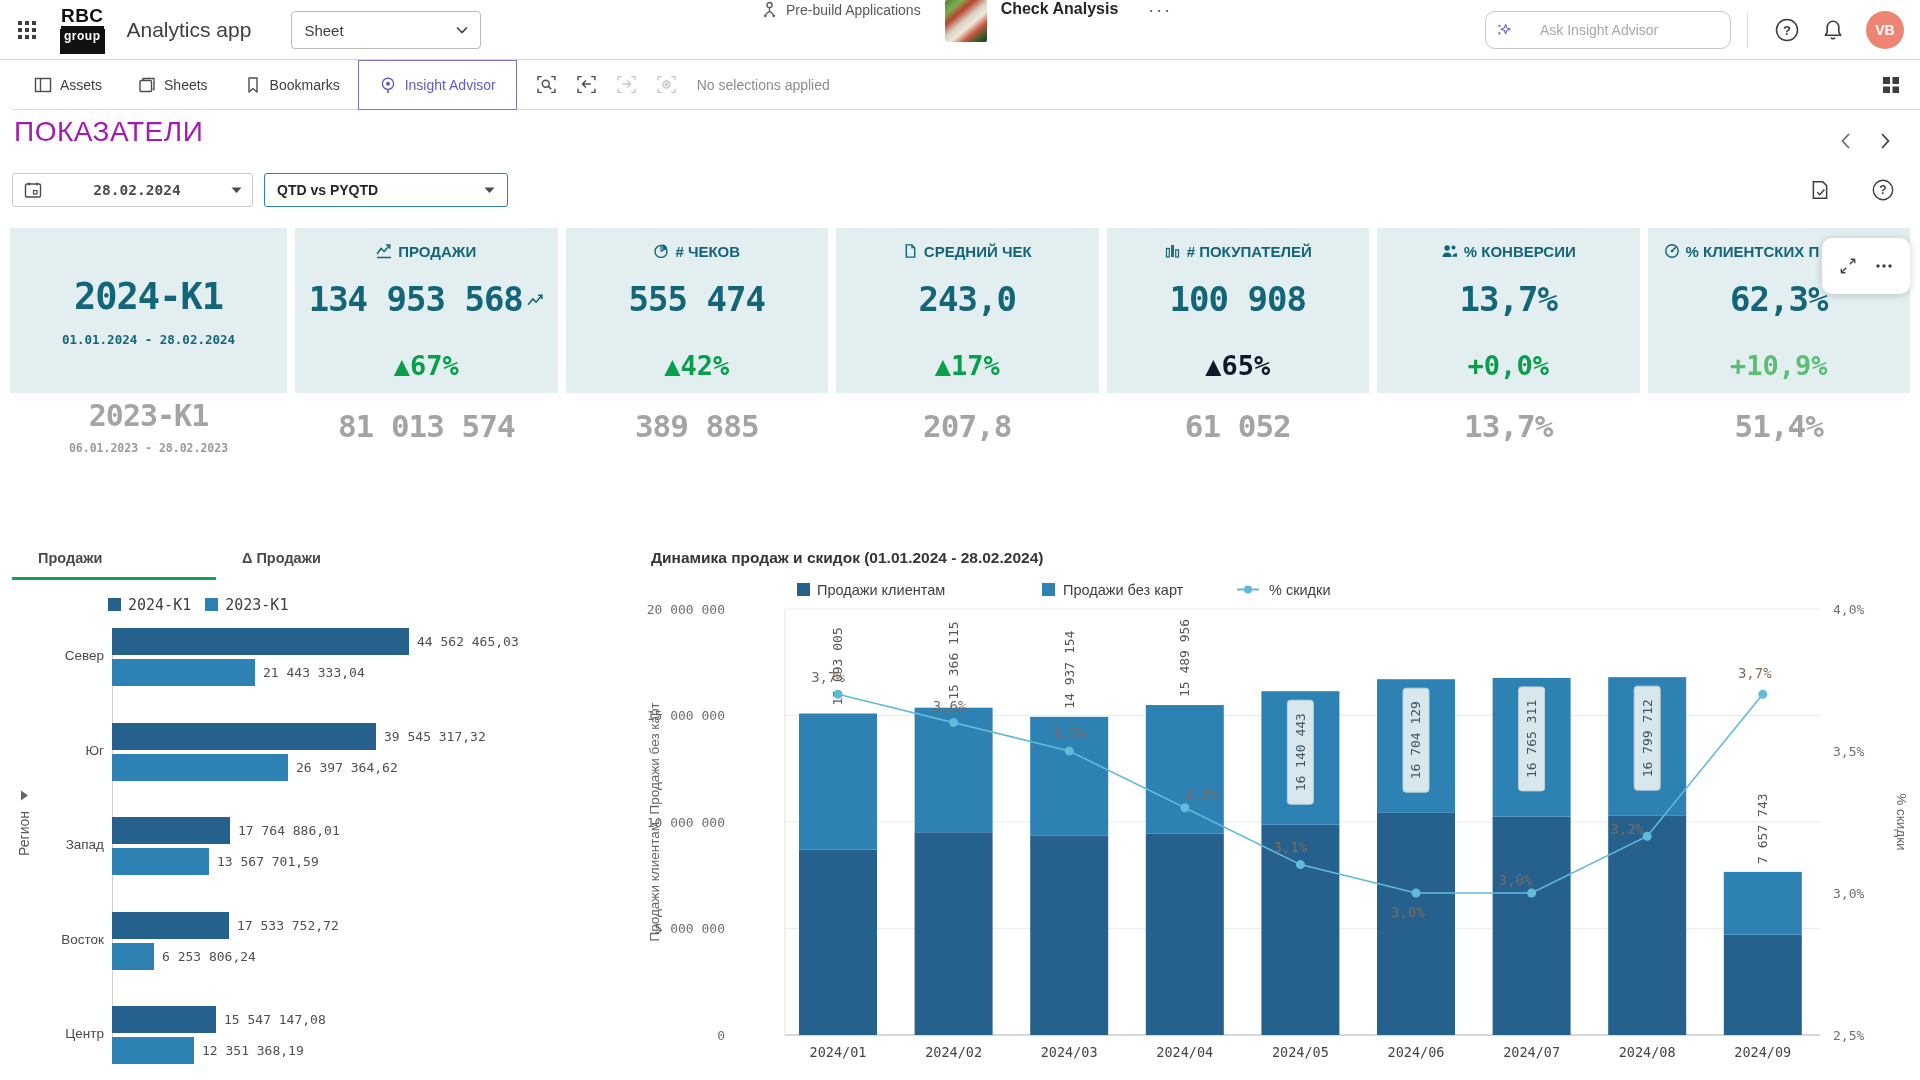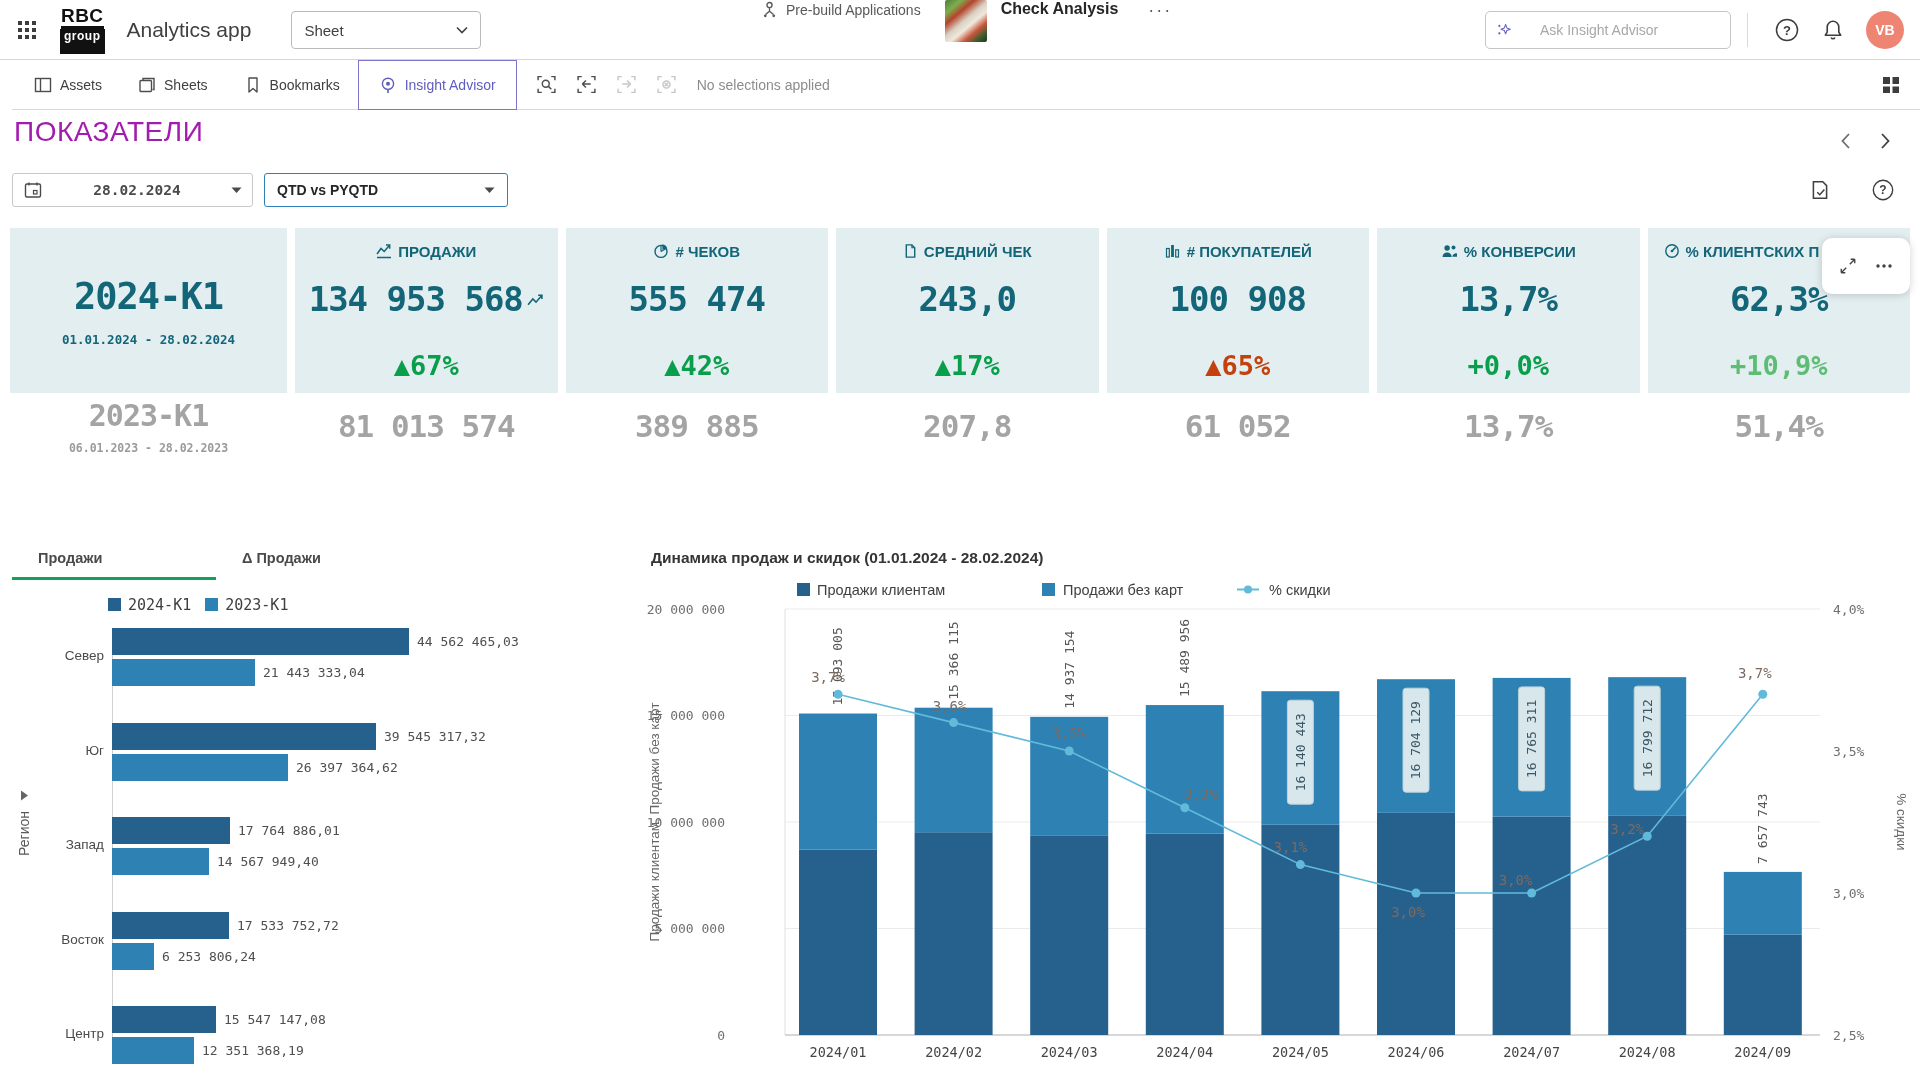--- a/index.html
+++ b/index.html
@@ -17,21 +17,21 @@
   .logo-bottom { font-weight:bold; font-size:12px; color:#fff; background:#111; padding:1px 4px 12px; letter-spacing:.5px; }
   .app-title { font-size:21px; color:#404040; margin-left:6px; }
   .sheet-select { margin-left:24px; width:190px; height:38px; border:1px solid #bbb; border-radius:4px; display:flex; align-items:center; justify-content:space-between; padding:0 12px; font-size:15px; color:#404040; cursor:pointer; background:#fff; }
   .tb-center { position:absolute; left:760px; top:0; height:48px; display:flex; align-items:flex-start; }
   .prebuild { display:flex; align-items:center; gap:7px; color:#595959; font-size:14px; cursor:pointer; }
   .thumb { width:42px; height:42px; border-radius:2px; margin-left:24px; background:
       linear-gradient(140deg, #4f7d3a 0%, #7fae4e 18%, #b5432c 32%, #d9d2c4 48%, #efe9dc 60%, #c8573d 74%, #355c2e 88%, #203a1d 100%); }
   .appname { font-size:16px; font-weight:bold; color:#262626; margin-left:14px; }
   .moremenu { margin-left:30px; color:#595959; font-size:18px; letter-spacing:2px; cursor:pointer; }
   .tb-right { position:absolute; right:16px; top:0; height:60px; display:flex; align-items:center; }
-  .searchbox { width:246px; height:38px; border:1px solid #c6c6c6; border-radius:5px; display:flex; align-items:center; padding:0 10px; gap:28px; background:#fff; }
+  .searchbox { width:246px; height:38px; border:1px solid #c6c6c6; border-radius:10px; display:flex; align-items:center; padding:0 10px; gap:28px; background:#fff; }
   .searchbox input { border:none; outline:none; font-size:14px; color:#404040; width:180px; font-family:inherit; }
   .searchbox input::placeholder { color:#a8a8a8; }
   .tb-divider { width:1px; height:34px; background:#d9d9d9; margin:0 16px; }
   .iconbtn { width:30px; height:30px; display:flex; align-items:center; justify-content:center; cursor:pointer; margin:0 8px; }
   .avatar { width:38px; height:38px; border-radius:50%; background:#ee8472; color:#fff; font-size:14px; font-weight:bold; display:flex; align-items:center; justify-content:center; margin-left:10px; cursor:pointer; }
 
   
   .toolbar { position:absolute; left:0; top:60px; width:1920px; height:50px; background:#fff; border-bottom:1px solid #d9d9d9; display:flex; align-items:center;margin-left:12px; }
   .tab { display:flex; align-items:center; gap:8px; font-size:14px; color:#404040; height:50px; padding:0 18px; cursor:pointer; }
   .tab.active { color:#5f5cc0; border:1px solid #7d76cc; padding:0 20px; }
@@ -357,21 +357,21 @@
       <span style="display:flex">
             <svg width="17" height="16" viewBox="0 0 16 16">
               <rect x="2" y="5.5" width="2.8" height="8.5" fill="none" stroke="currentColor" stroke-width="1.2"></rect>
               <rect x="6.6" y="2" width="2.8" height="12" fill="currentColor"></rect>
               <rect x="11.2" y="6.8" width="2.8" height="7.2" fill="none" stroke="currentColor" stroke-width="1.2"></rect>
             </svg>
           </span>
           <span># ПОКУПАТЕЛЕЙ</span>
         </div>
     <div class="kpi-value mono">100 908</div>
-    <div class="kpi-delta mono" style="color:#c2410c">▲65%</div>
+    <div class="kpi-delta mono" style="color:#0f172a">▲65%</div>
       </div>
       <div class="kpi-tile">
     <div class="kpi-head" style="">
       <span style="display:flex">
             <svg width="17" height="16" viewBox="0 0 16 16">
               <circle cx="5.6" cy="5" r="2.7" fill="currentColor"></circle>
               <path d="M1 14 a4.6 4.6 0 0 1 9.2 0 z" fill="currentColor"></path>
               <circle cx="12" cy="4.6" r="2" fill="currentColor"></circle>
               <path d="M10.8 13.8 a3.8 3.8 0 0 1 4.7 -3.4 l0 3.4 z" fill="currentColor"></path>
             </svg>
@@ -464,21 +464,21 @@
       <div class="lbar-label mono" style="left:251px;top:119px">21 443 333,04</div>
       <div class="lcat" style="top:202.5px">Юг</div>
       <div class="lbar" style="left:100px;top:182.5px;width:264px;background:#26618e"></div>
       <div class="lbar-label mono" style="left:372px;top:182.5px">39 545 317,32</div>
       <div class="lbar" style="left:100px;top:213.5px;width:176px;background:#2e81b3"></div>
       <div class="lbar-label mono" style="left:284px;top:213.5px">26 397 364,62</div>
       <div class="lcat" style="top:297px">Запад</div>
       <div class="lbar" style="left:100px;top:277px;width:118px;background:#26618e"></div>
       <div class="lbar-label mono" style="left:226px;top:277px">17 764 886,01</div>
       <div class="lbar" style="left:100px;top:308px;width:97px;background:#2e81b3"></div>
-      <div class="lbar-label mono" style="left:205px;top:308px">14 567 949,40</div>
+      <div class="lbar-label mono" style="left:205px;top:308px">13 567 701,59</div>
       <div class="lcat" style="top:391.5px">Восток</div>
       <div class="lbar" style="left:100px;top:371.5px;width:117px;background:#26618e"></div>
       <div class="lbar-label mono" style="left:225px;top:371.5px">17 533 752,72</div>
       <div class="lbar" style="left:100px;top:402.5px;width:42px;background:#2e81b3"></div>
       <div class="lbar-label mono" style="left:150px;top:402.5px">6 253 806,24</div>
       <div class="lcat" style="top:486px">Центр</div>
       <div class="lbar" style="left:100px;top:466px;width:104px;background:#26618e"></div>
       <div class="lbar-label mono" style="left:212px;top:466px">15 547 147,08</div>
       <div class="lbar" style="left:100px;top:497px;width:82px;background:#2e81b3"></div>
       <div class="lbar-label mono" style="left:190px;top:497px">12 351 368,19</div>

